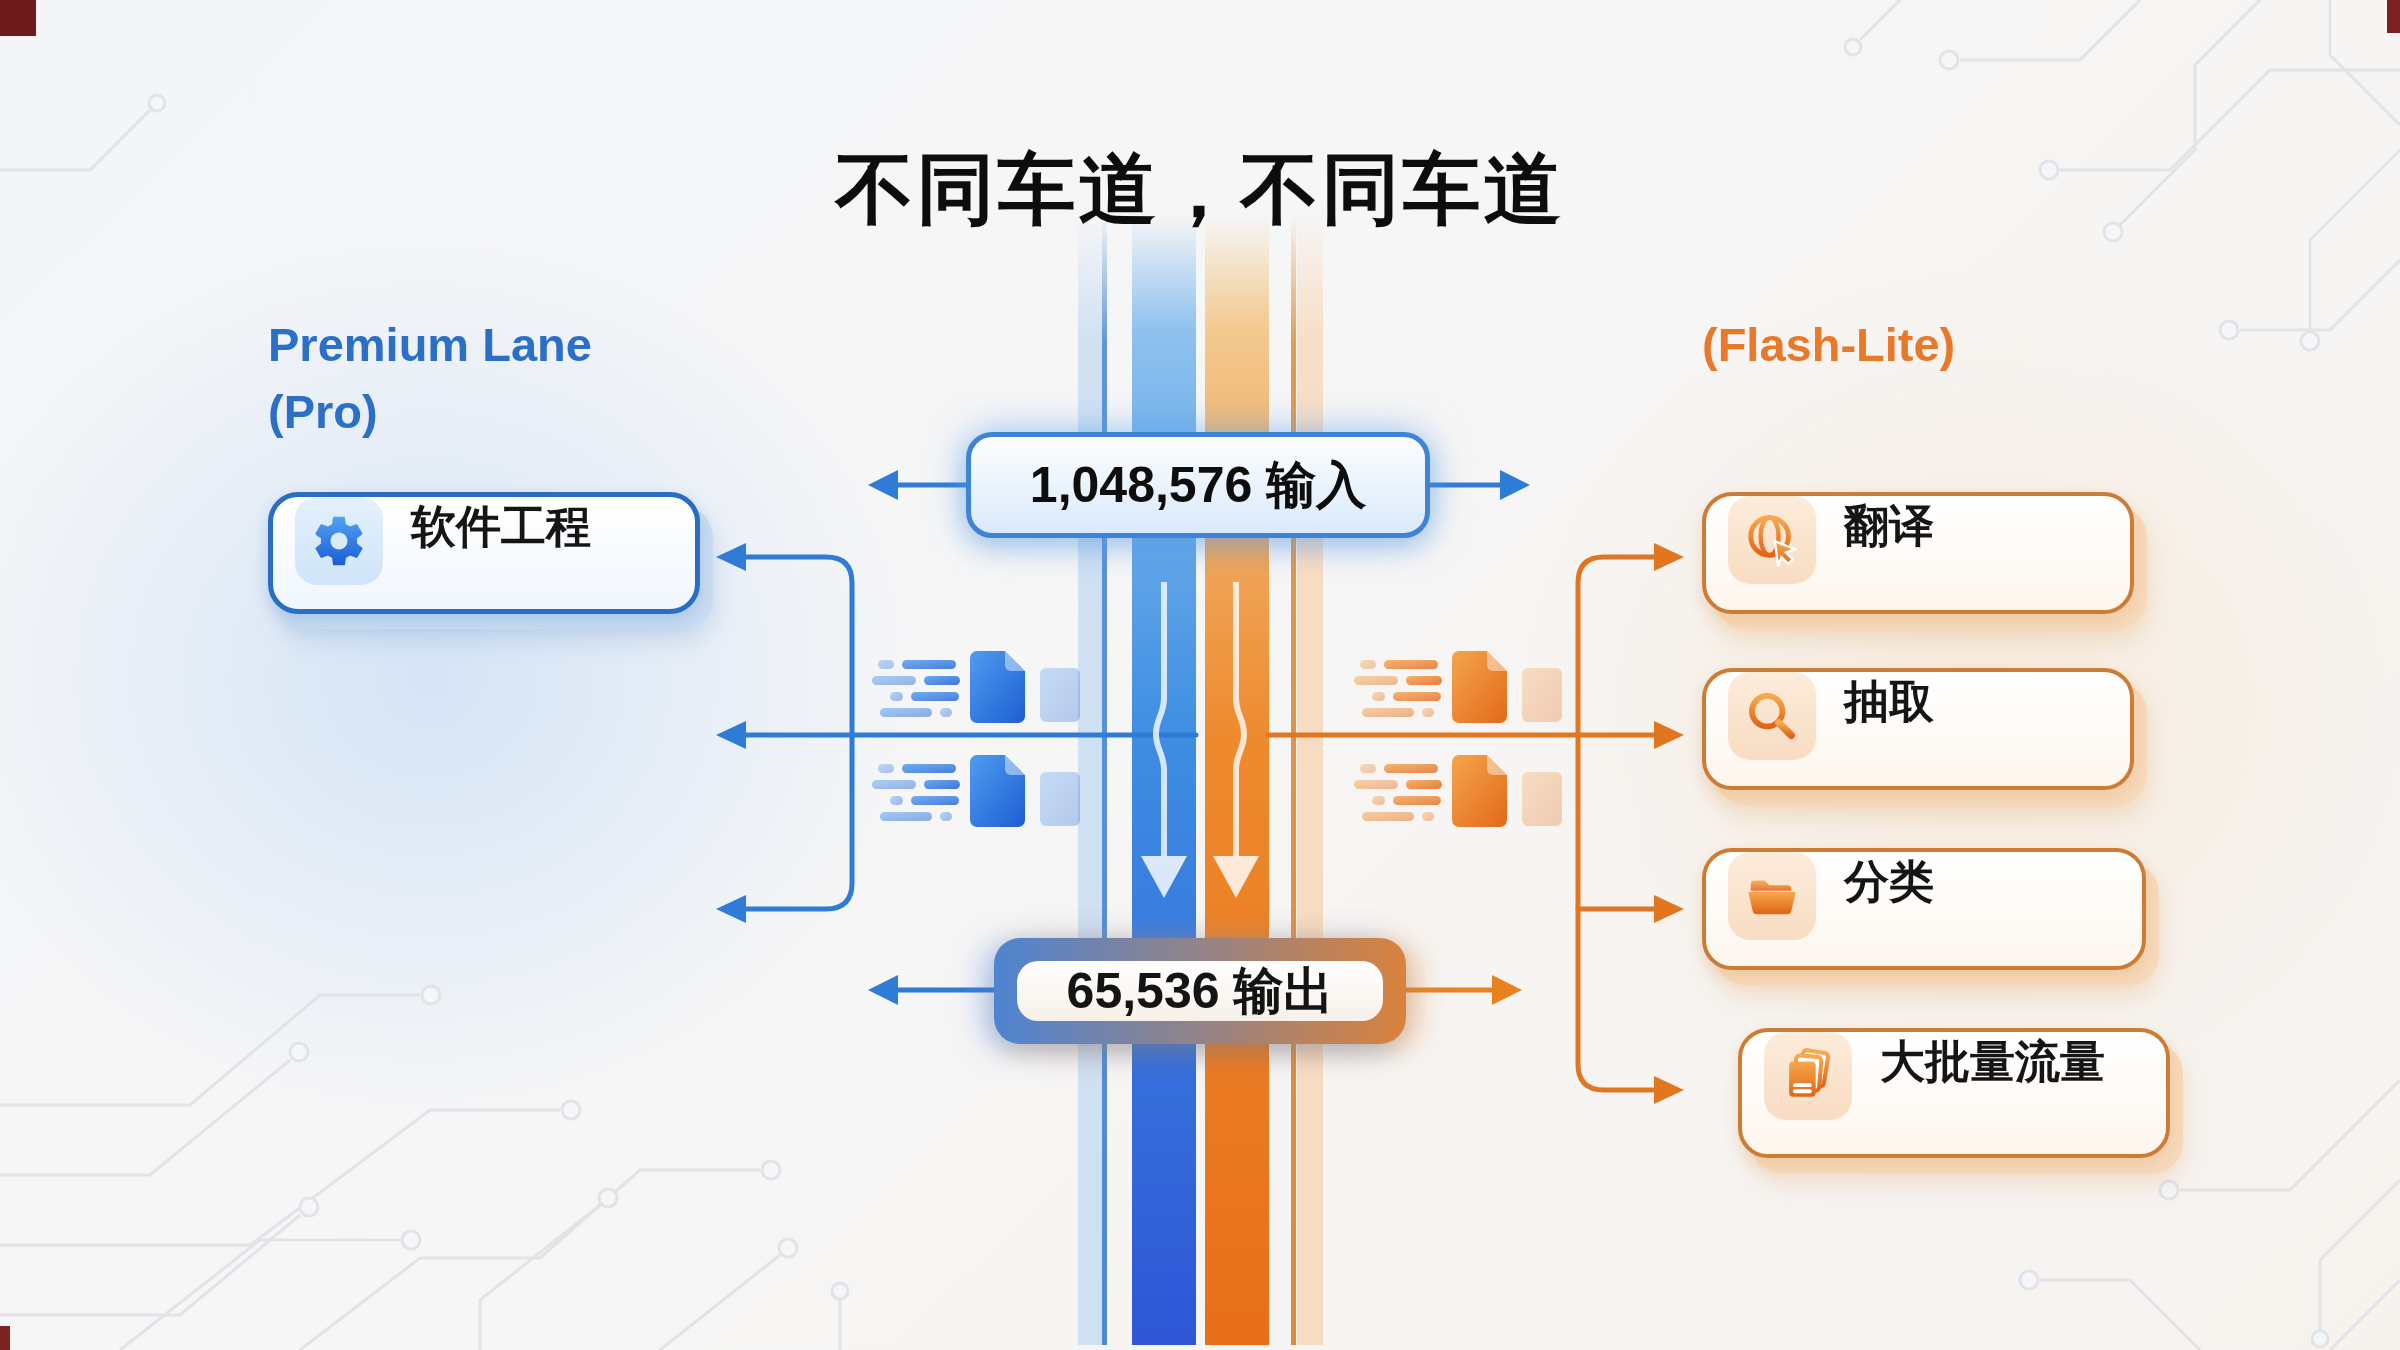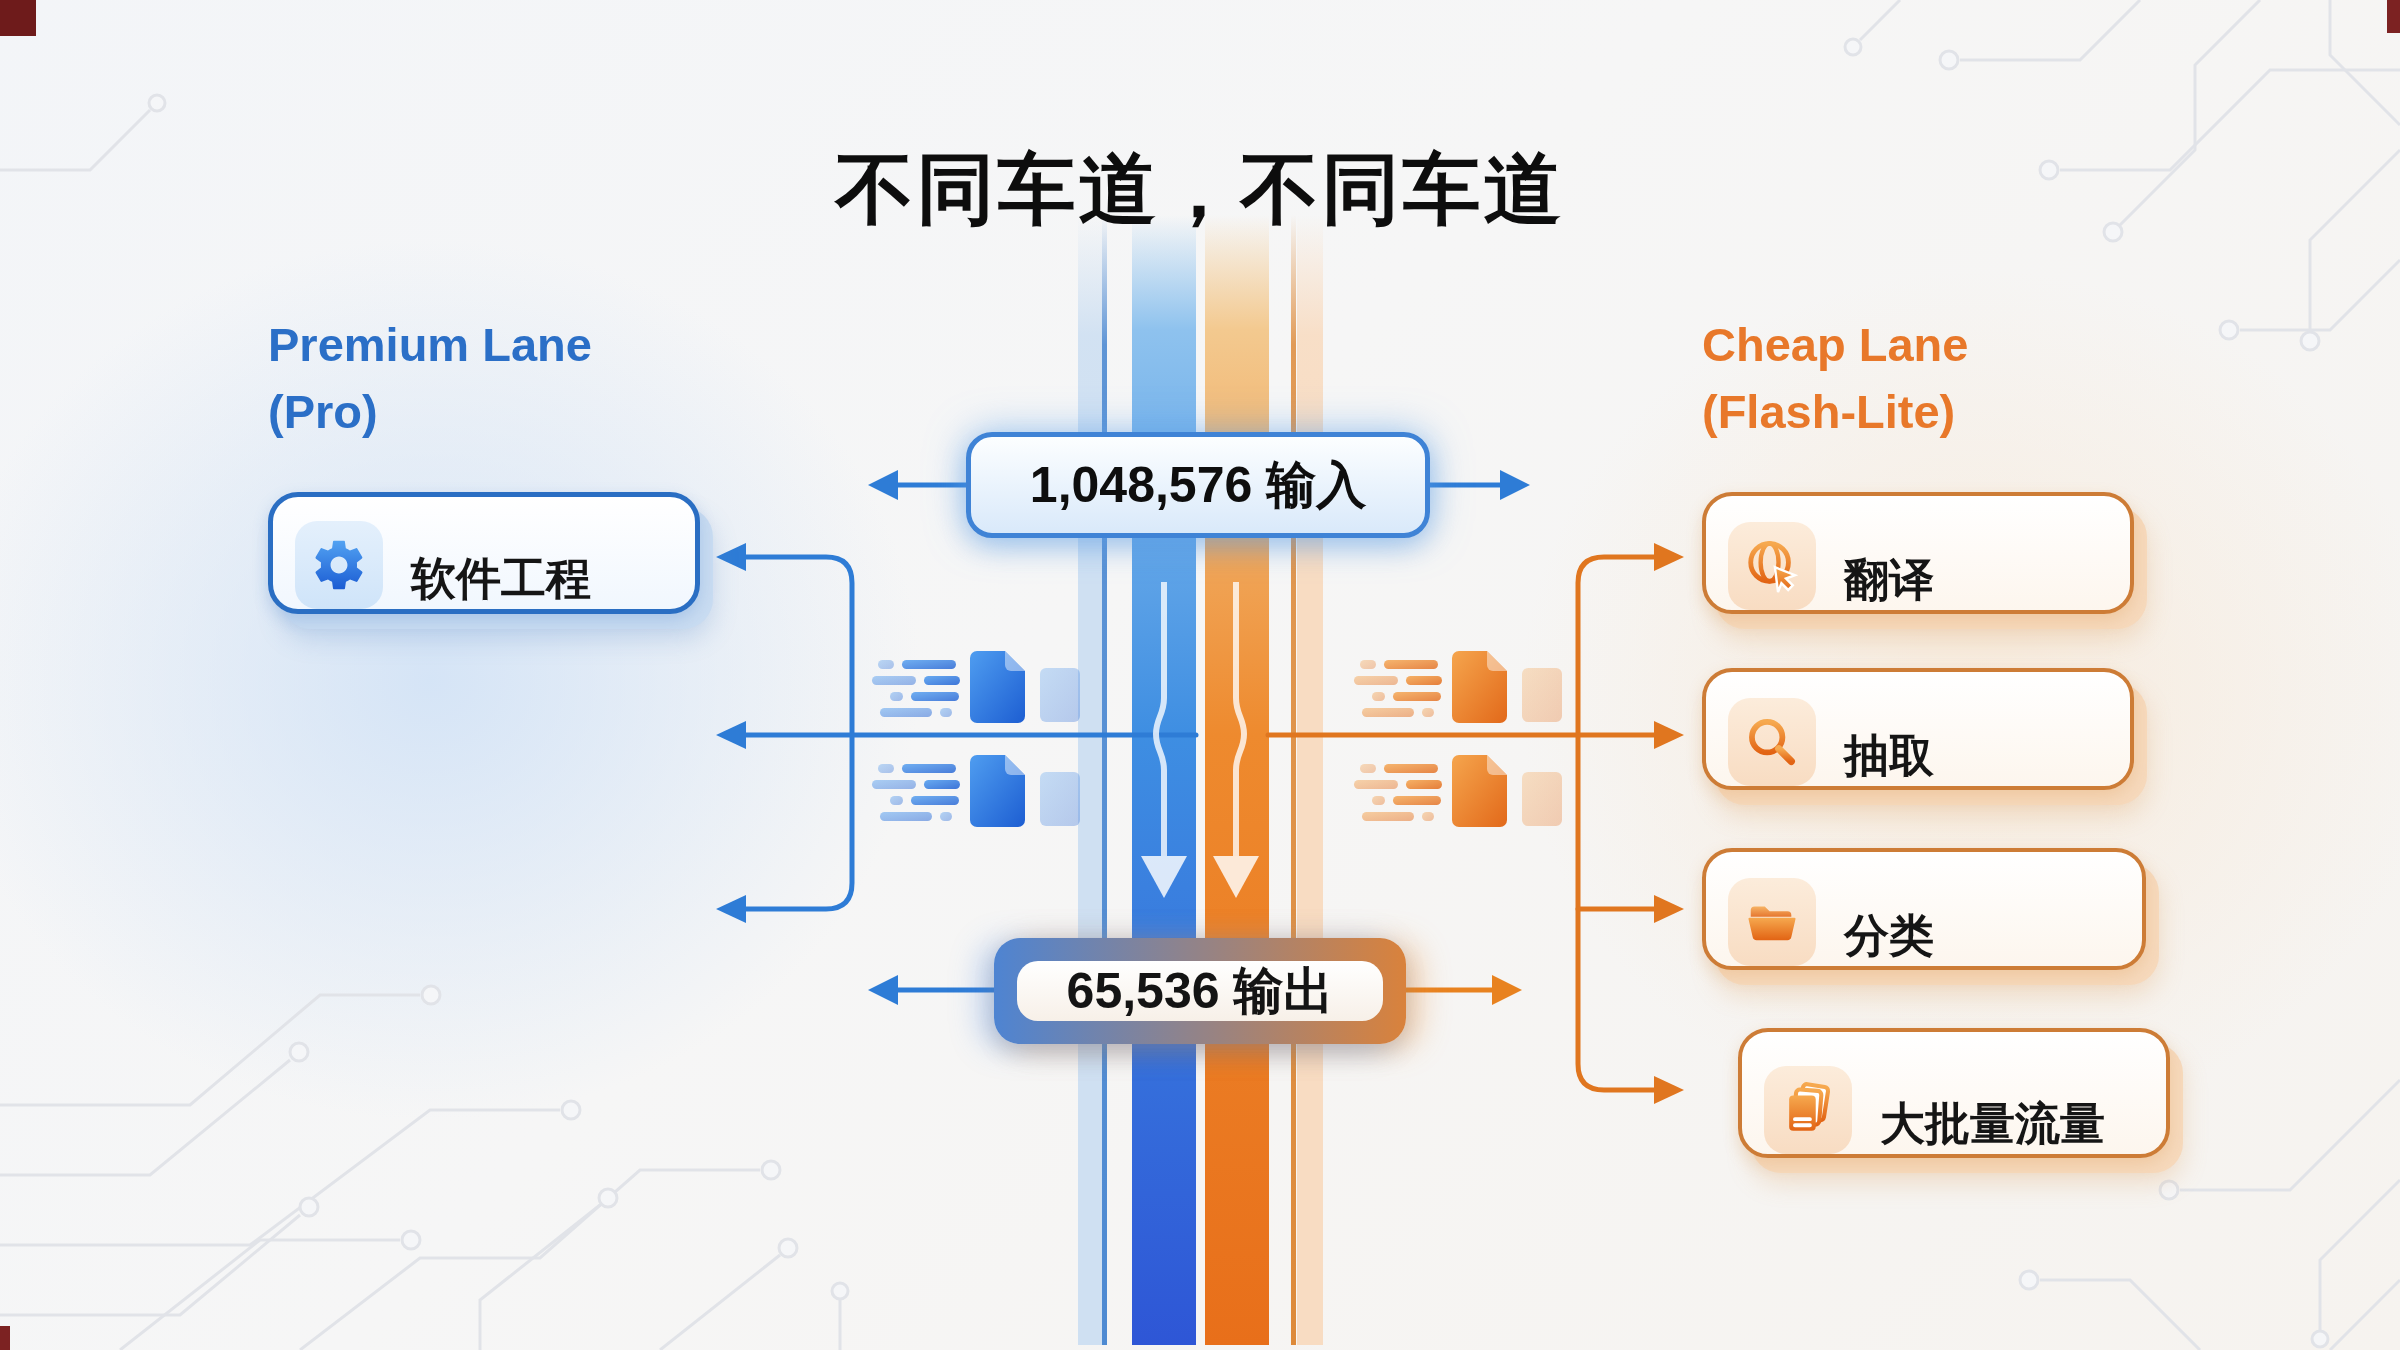--- a/index.html
+++ b/index.html
@@ -36,21 +36,21 @@
     font-size:47px;font-weight:800;line-height:1.42;}
   .lane-header.left{left:268px;color:#2b6fc7;}
   .lane-header.right{left:1702px;color:#e8782a;}
   .lane-header span{display:block;}
   
   .card{position:absolute;width:432px;height:122px;}
   .card.tall{height:130px;margin-left:36px;}
   .card .back{position:absolute;inset:0;border-radius:30px;transform:translate(13px,15px);}
   .card.blue .back{background:#c9dcf1;box-shadow:0 10px 24px rgba(90,140,200,.25);}
   .card.orange .back{background:#f6d9bc;box-shadow:0 10px 24px rgba(220,150,80,.25);}
-  .card .front{position:absolute;inset:0;border-radius:30px;display:flex;align-items:flex-end;
+  .card .front{position:absolute;inset:0;border-radius:30px;display:flex;align-items:flex-start;
     gap:28px;padding-left:22px;box-sizing:border-box;}
   .card.blue .front{border:5px solid #2a6ec3;background:linear-gradient(180deg,#ffffff,#f1f7fe);
     box-shadow:0 6px 16px rgba(60,120,200,.22);}
   .card.orange .front{border:4px solid #cd7c36;background:linear-gradient(180deg,#ffffff,#fdf6ee);
     box-shadow:0 6px 16px rgba(215,140,65,.22);}
   .icon-tile{width:88px;height:88px;border-radius:22px;flex:0 0 auto;
     display:flex;align-items:center;justify-content:center;}
   .card.blue .icon-tile{background:linear-gradient(180deg,#e4f0fc,#cfe4f9);}
   .card.orange .icon-tile{background:linear-gradient(180deg,#fcecdb,#f8dcc2);}
   .card .label{font-size:45px;font-weight:700;color:#151515;white-space:nowrap;}
@@ -234,21 +234,20 @@
     <use href="#speed-doc" x="1360" y="756" fill="url(#docOrangeGrad)"></use>
   </svg>
 
   <h1 class="title">不同车道，不同车道</h1>
 
   <div class="lane-header left">
     <span>Premium Lane</span>
     <span>(Pro)</span>
   </div>
   <div class="lane-header right">
-    <span>Cheap Lane</span>
     <span>(Flash-Lite)</span>
   </div>
 
   <div class="card blue" style="left:268px;top:492px;">
     <div class="back"></div>
     <div class="front">
       <div class="icon-tile">
         <svg width="58" height="58" viewBox="0 0 24 24">
           <path fill="url(#gradBlue)" fill-rule="evenodd" d="M19.4 13c.04-.33.06-.66.06-1s-.02-.67-.06-1l2.1-1.65c.19-.15.24-.42.12-.64l-2-3.46c-.12-.22-.39-.3-.61-.22l-2.49 1c-.52-.4-1.08-.73-1.69-.98l-.38-2.65C14.46 2.18 14.25 2 14 2h-4c-.25 0-.46.18-.49.42l-.38 2.65c-.61.25-1.17.59-1.69.98l-2.49-1c-.23-.09-.49 0-.61.22l-2 3.46c-.13.22-.07.49.12.64L4.56 11c-.04.33-.06.66-.06 1s.02.67.06 1l-2.1 1.65c-.19.15-.24.42-.12.64l2 3.46c.12.22.39.3.61.22l2.49-1c.52.4 1.08.73 1.69.98l.38 2.65c.03.24.24.42.49.42h4c.25 0 .46-.18.49-.42l.38-2.65c.61-.25 1.17-.59 1.69-.98l2.49 1c.23.09.49 0 .61-.22l2-3.46c.12-.22.07-.49-.12-.64L19.4 13zM12 15.5c-1.93 0-3.5-1.57-3.5-3.5s1.57-3.5 3.5-3.5 3.5 1.57 3.5 3.5-1.57 3.5-3.5 3.5z"></path>
         </svg>

